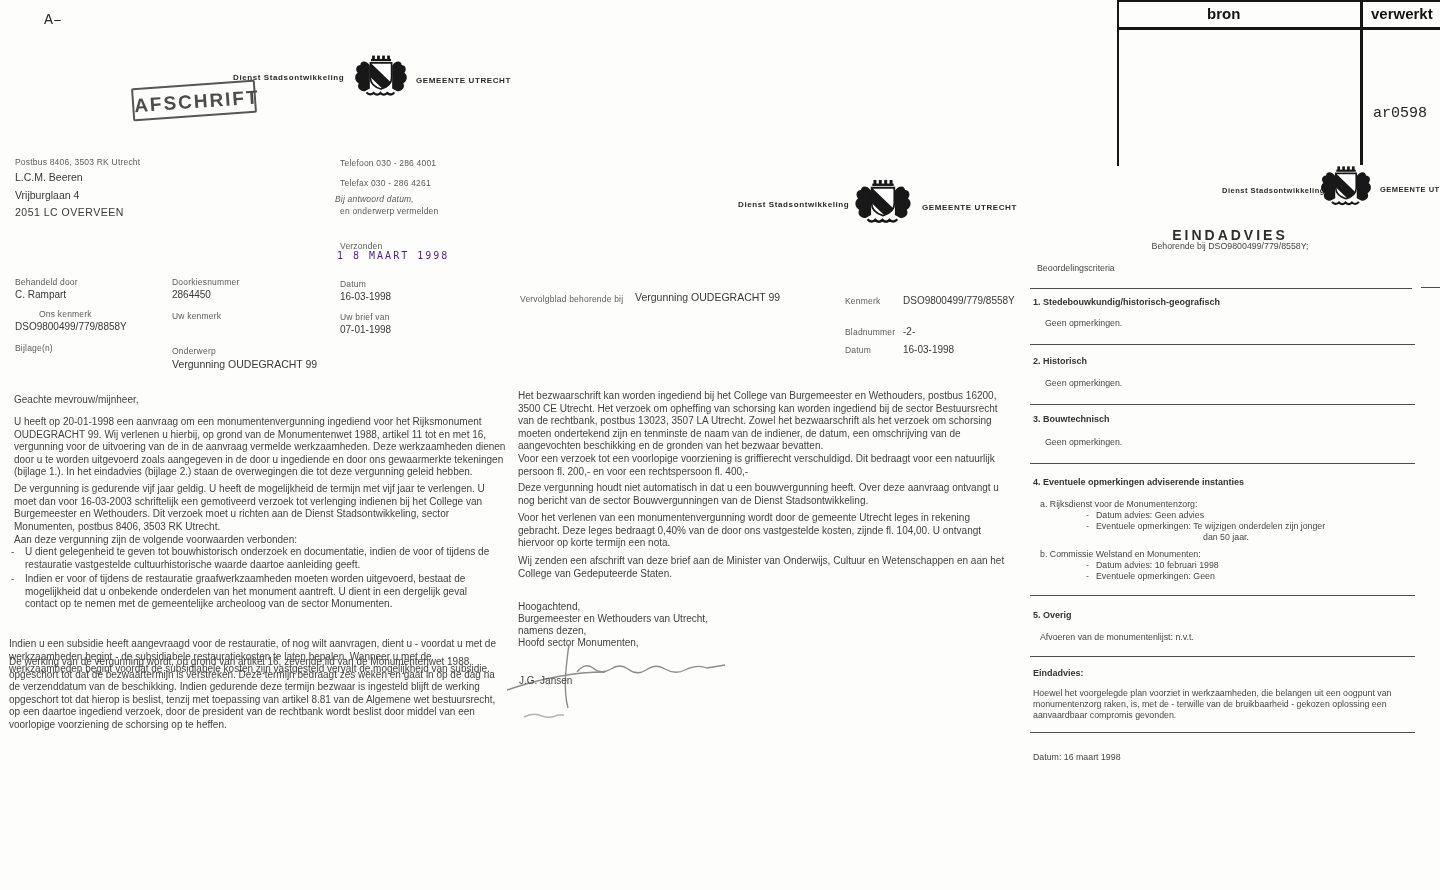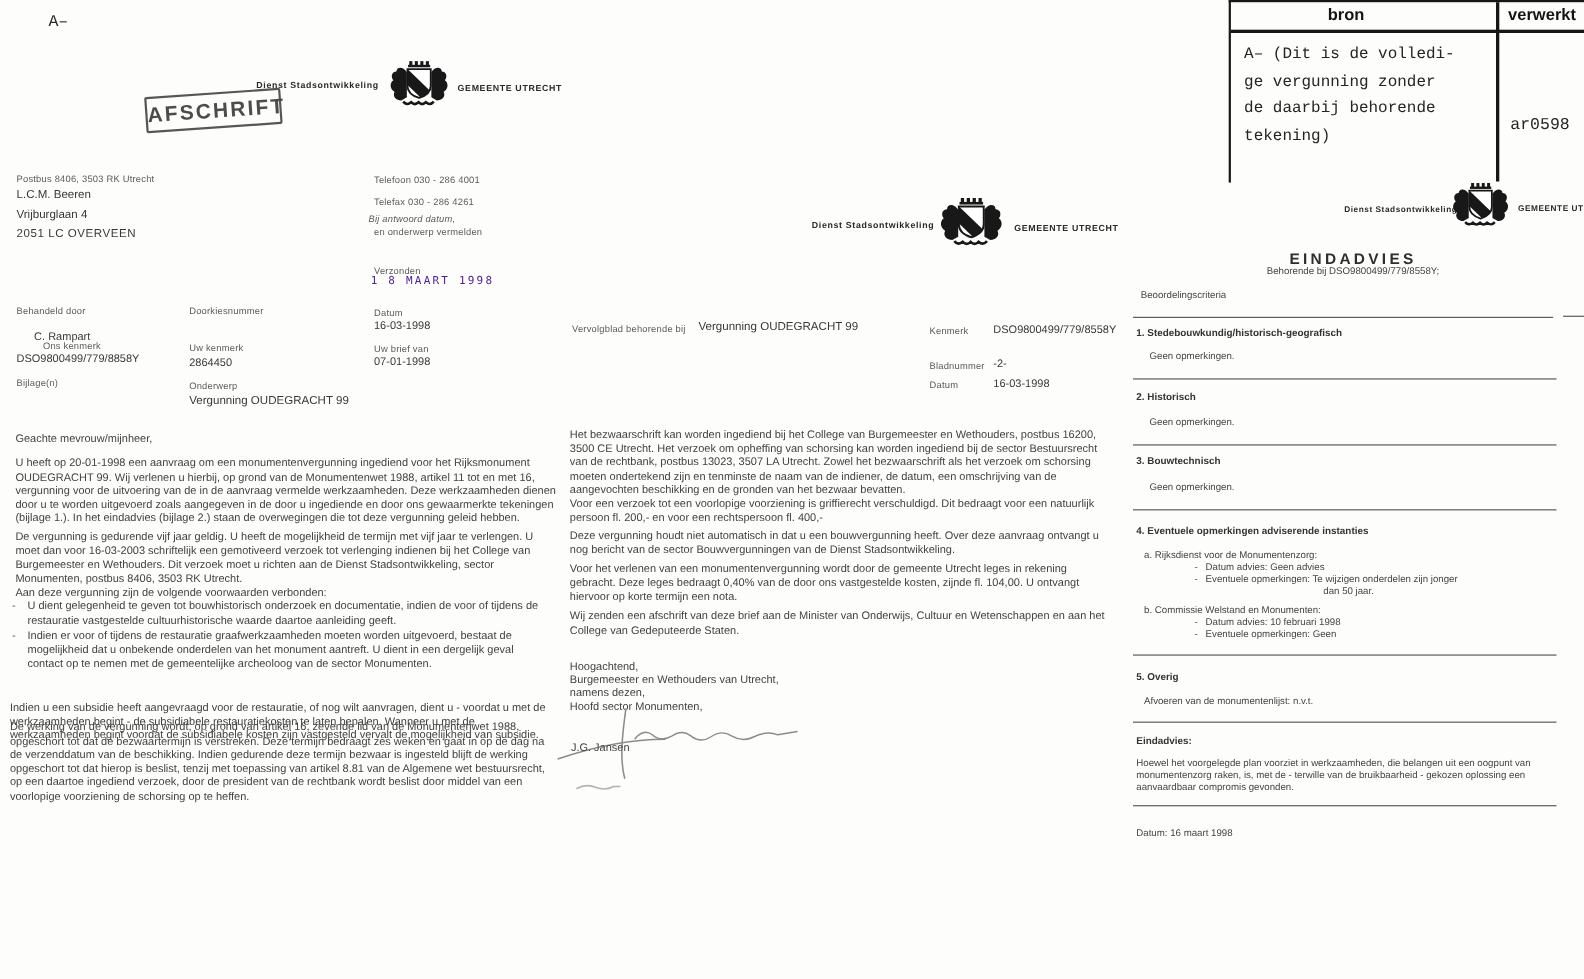--- a/index.html
+++ b/index.html
@@ -79,26 +79,20 @@
   </defs>
 </svg>
 
 <div class="t mono" style="left:44px; top:12px; font-size:15px; color:#2a2a2a;">A–</div>
 
 <div class="reg-table">
   <div class="reg-divider"></div>
   <div class="reg-headline"></div>
   <div class="reg-th" style="left:88px;">bron</div>
   <div class="reg-th" style="left:252px;">verwerkt</div>
-  <div class="reg-body mono">
-    <div>A– (Dit is de volledi-</div>
-    <div>ge vergunning zonder</div>
-    <div>de daarbij behorende</div>
-    <div>tekening)</div>
-  </div>
   <div class="reg-code mono">ar0598</div>
 </div>
 
 <div class="stamp-box">AFSCHRIFT</div>
 
 <div class="t dept-lbl" style="left:233px; top:73px;">Dienst Stadsontwikkeling</div>
 <svg class="crest" style="left:352px; top:55px;" width="58" height="48" viewBox="0 0 104 84">
     <use href="#crest-sym"></use>
   </svg>
 <div class="t dept-lbl" style="left:416px; top:76px;">GEMEENTE UTRECHT</div>
@@ -110,23 +104,23 @@
 
 <div class="t lbl" style="left:340px; top:158px;">Telefoon 030 - 286 4001</div>
 <div class="t lbl" style="left:340px; top:178px;">Telefax  030 - 286 4261</div>
 <div class="t lbl" style="left:335px; top:194px;font-style:italic;">Bij antwoord datum,</div>
 <div class="t lbl" style="left:340px; top:206px;">en onderwerp vermelden</div>
 
 <div class="t lbl" style="left:340px; top:241px;">Verzonden</div>
 <div class="t sent-stamp" style="left:337px; top:250px;">1 8  MAART 1998</div>
 
 <div class="t lbl" style="left:15px; top:277px;">Behandeld door</div>
-<div class="t val" style="left:31px; top:289px;margin-top:12px;">C. Rampart</div>
+<div class="t val" style="left:15px; top:289px;">C. Rampart</div>
 <div class="t lbl" style="left:172px; top:277px;">Doorkiesnummer</div>
-<div class="t val" style="left:172px; top:289px;margin-top:36px;">2864450</div>
+<div class="t val" style="left:172px; top:289px;">2864450</div>
 <div class="t lbl" style="left:340px; top:279px;">Datum</div>
 <div class="t val" style="left:340px; top:291px;">16-03-1998</div>
 
 <div class="t lbl" style="left:15px; top:309px;margin-left:24px;">Ons kenmerk</div>
 <div class="t val" style="left:15px; top:321px;">DSO9800499/779/8858Y</div>
 <div class="t lbl" style="left:172px; top:311px;">Uw kenmerk</div>
 <div class="t lbl" style="left:340px; top:312px;">Uw brief van</div>
 <div class="t val" style="left:340px; top:324px;">07-01-1998</div>
 
 <div class="t lbl" style="left:15px; top:343px;">Bijlage(n)</div>

